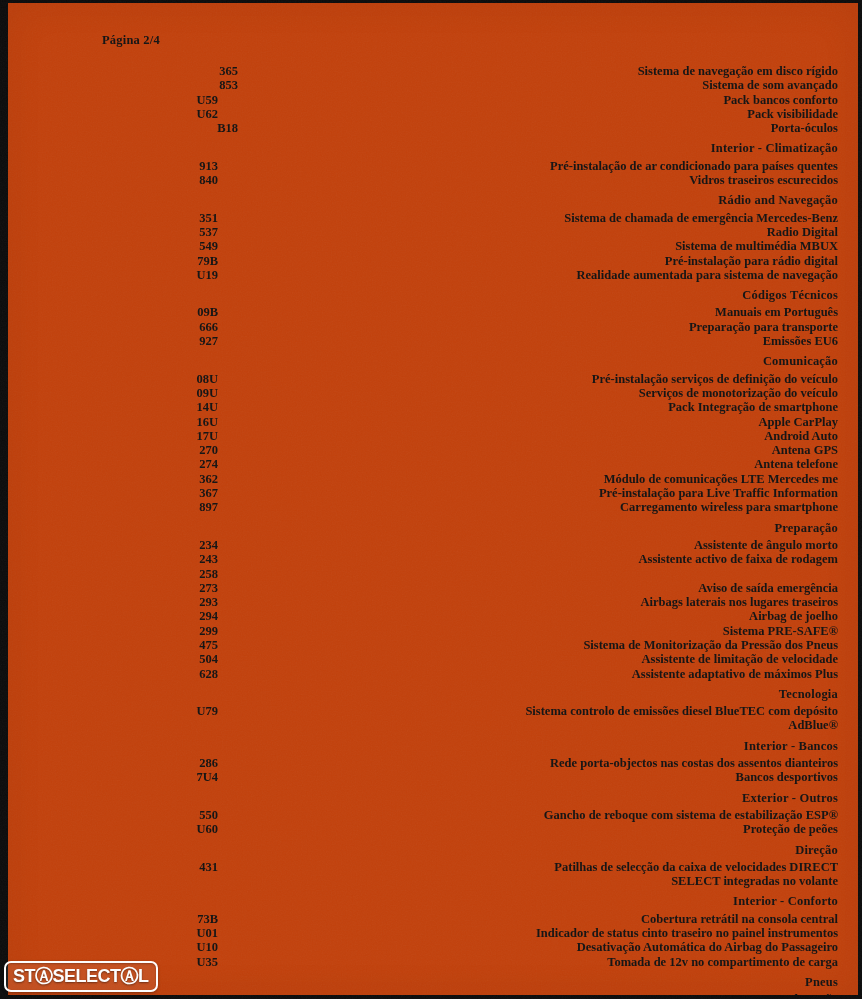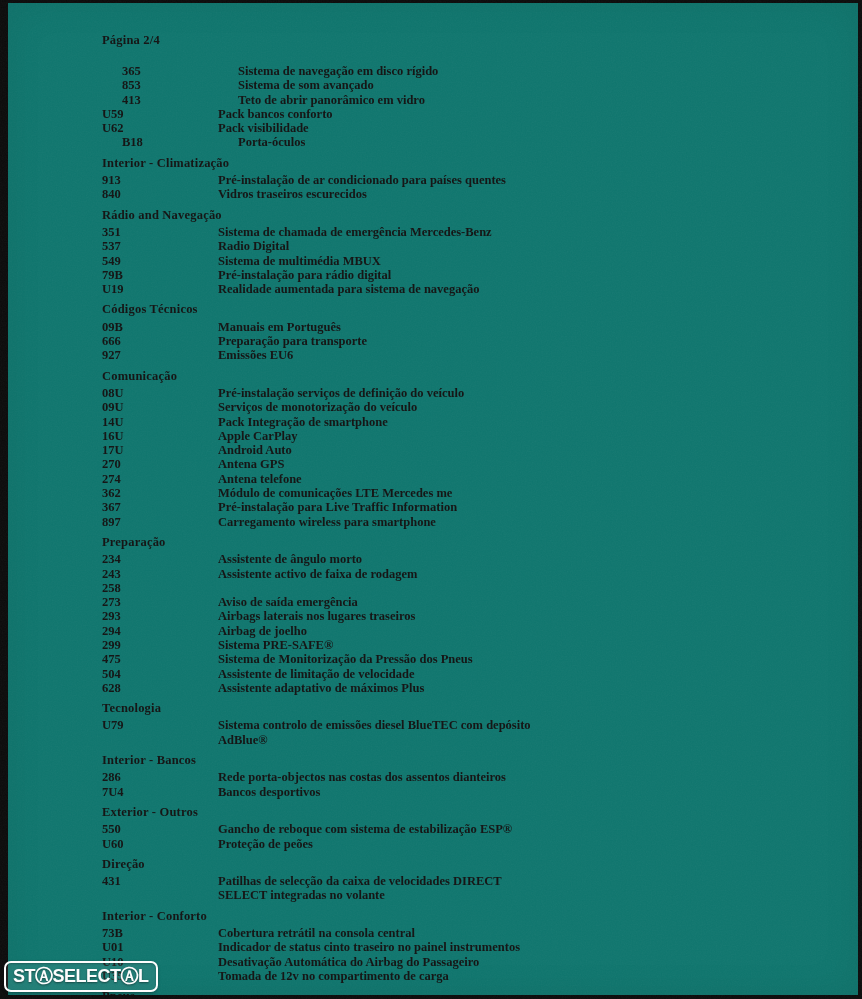--- a/index.html
+++ b/index.html
@@ -7,38 +7,38 @@
   body { font-family: "Liberation Serif", "DejaVu Serif", serif; }
 
   .photo {
     position: relative;
     width: 862px; height: 999px;
     background: #0b0b0b;
   }
   .page {
     position: absolute;
     left: 8px; top: 3px; right: 4px; bottom: 4px;
-    background: #0f766e;
+    background: #c2410c;
     box-shadow: inset 0 0 40px rgba(0,0,0,0.06);
     overflow: hidden;
   }
   .content {
     position: relative;
     padding: 30px 20px 0 94px;
     color: #121212;
     font-weight: bold;
     font-size: 12.5px;
   }
   .page-label {
     line-height: 14px;
     margin-bottom: 17px;
     letter-spacing: 0.2px;
   }
   .rows { }
-  .row { line-height: 14.3px; }
+  .row { line-height: 14.3px; text-align: right; }
   .row.section { margin: 6px 0 3px 0; letter-spacing: 0.2px; }
   .row.item { display: flex; align-items: flex-start; }
   .row.item.indent { padding-left: 20px; }
   .row.item .code { flex: 0 0 116px; }
   .row.item .desc { flex: 1 1 auto; white-space: pre-line; }
 
   .watermark {
     position: absolute;
     left: 4px; bottom: 7px;
     z-index: 5;
@@ -73,24 +73,20 @@
       <div class="page-label">Página 2/4</div>
       <div class="rows">
           <div class="row item indent">
             <span class="code">365</span>
             <span class="desc">Sistema de navegação em disco rígido</span>
           </div>
           <div class="row item indent">
             <span class="code">853</span>
             <span class="desc">Sistema de som avançado</span>
           </div>
-          <div class="row item indent">
-            <span class="code">413</span>
-            <span class="desc">Teto de abrir panorâmico em vidro</span>
-          </div>
           <div class="row item">
             <span class="code">U59</span>
             <span class="desc">Pack bancos conforto</span>
           </div>
           <div class="row item">
             <span class="code">U62</span>
             <span class="desc">Pack visibilidade</span>
           </div>
           <div class="row item indent">
             <span class="code">B18</span>

